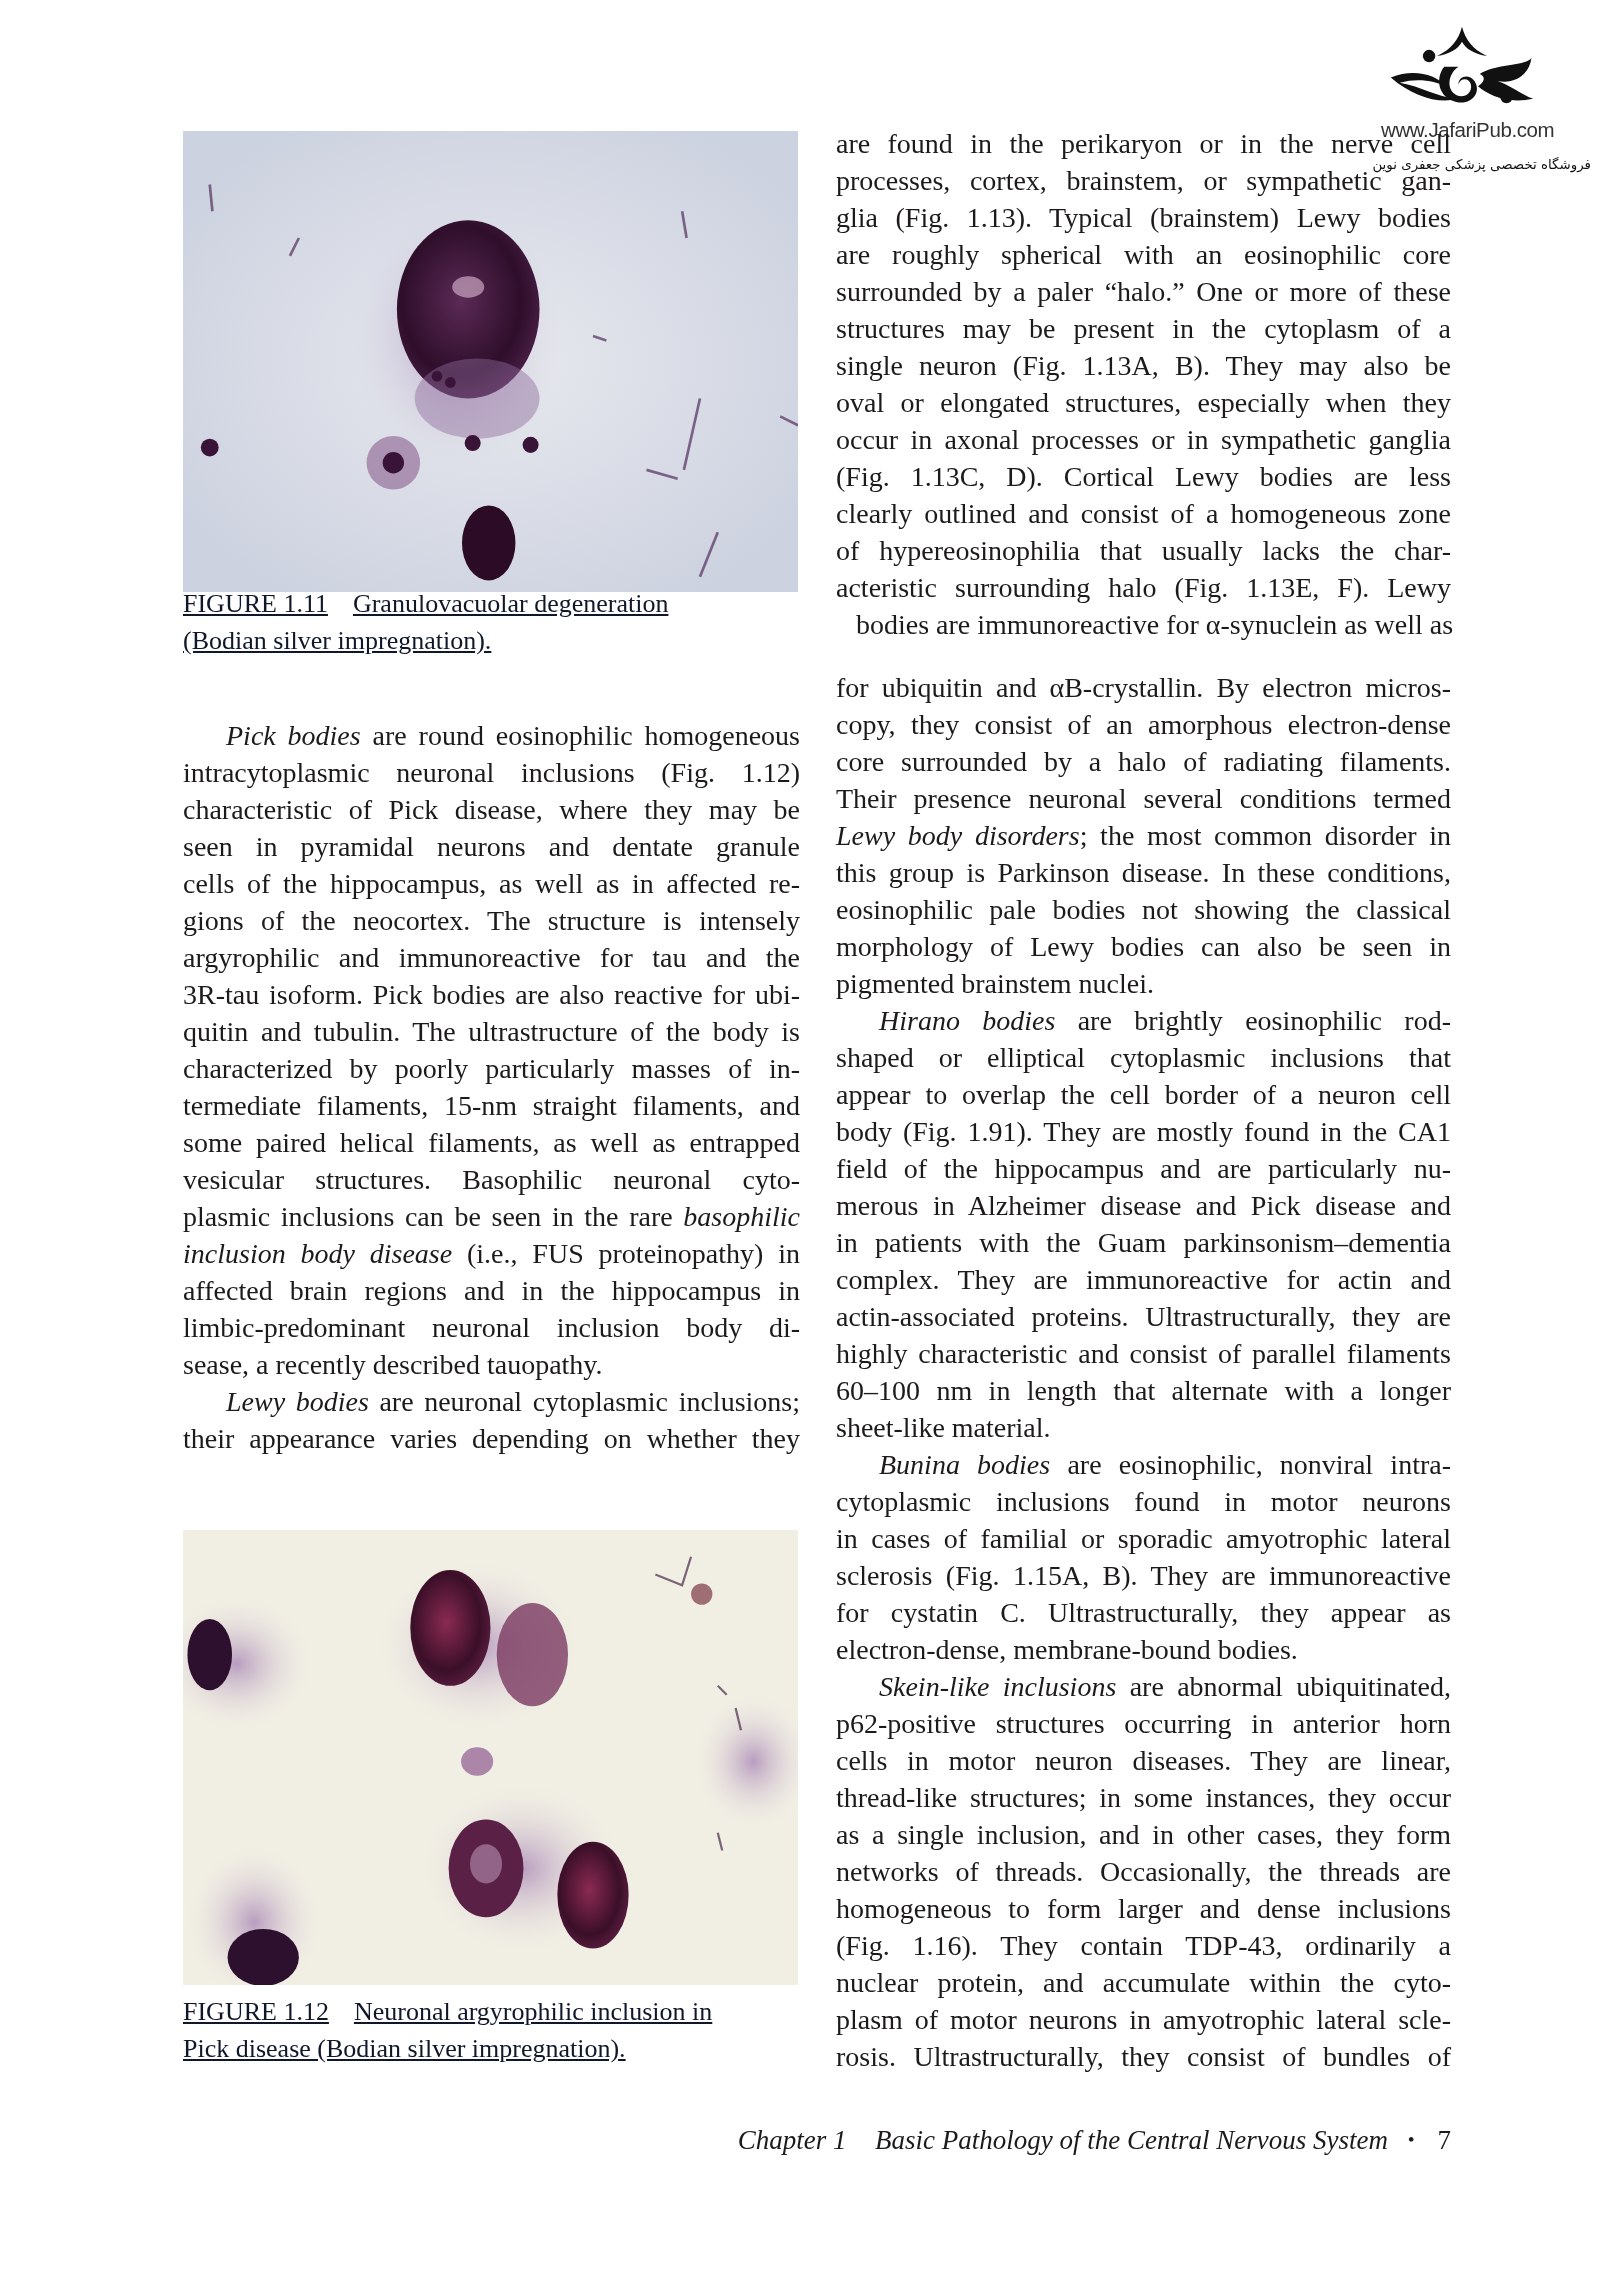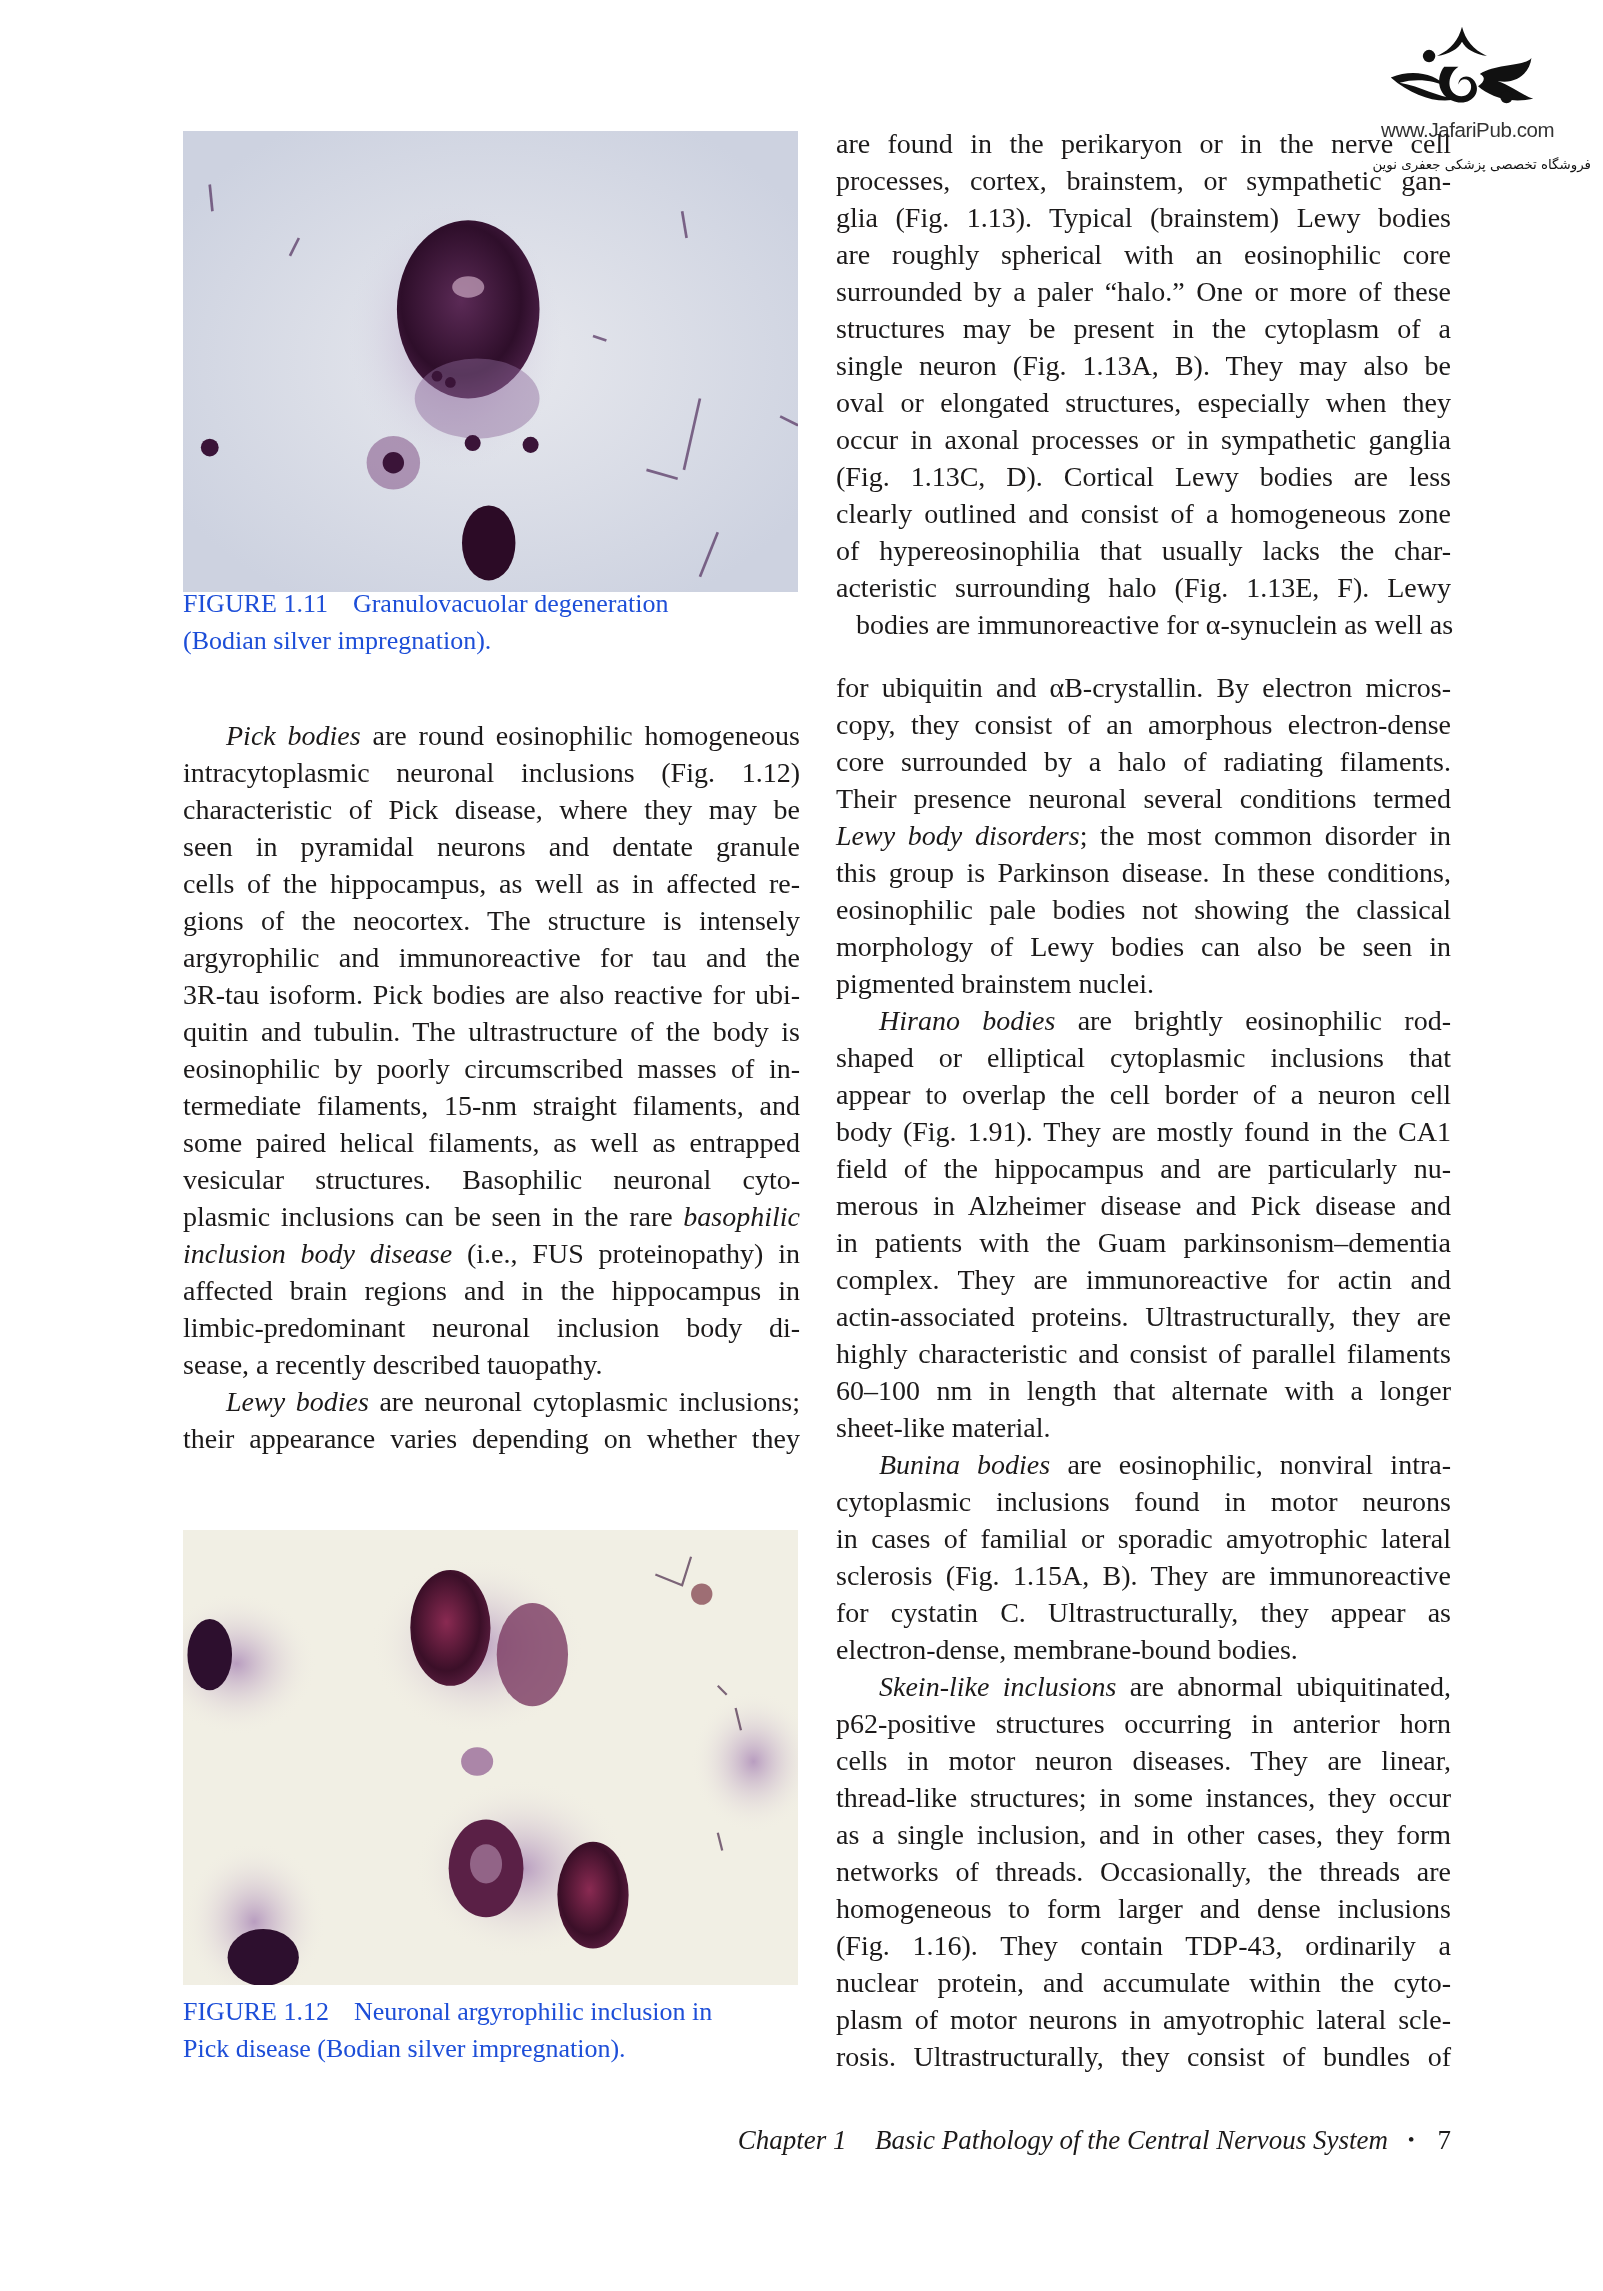--- a/index.html
+++ b/index.html
@@ -27,21 +27,21 @@
     }
 
     
     .figure-img { position: absolute; left: 183px; width: 615px; overflow: hidden; }
     #fig1 { top: 131px; height: 461px; background: #d7dbe6; }
     #fig2 { top: 1530px; height: 455px; background: #f1efe4; }
     .figure-img svg { width: 100%; height: 100%; display: block; }
 
     .caption {
       position: absolute; left: 183px; width: 624px;
-      font-size: 26px; line-height: 37px; color: #1d4ed8;
+      font-size: 26px; line-height: 37px; color: #0f172a; text-decoration: underline;
     }
     .caption .fig-label { margin-right: 25px; }
 
     
     .col { position: absolute; font-size: 28px; line-height: 37px; }
     .col-left { left: 183px; width: 617px; }
     .col-right { left: 836px; width: 615px; }
     .line {
       display: block; height: 37px; white-space: nowrap;
       text-align: justify; text-align-last: justify;
@@ -127,21 +127,21 @@
   <div class="col col-left" id="col-left" style="top: 717px;">
       <div class="line indent" style="display: block;"><span style="white-space: nowrap;"><i>Pick bodies</i><span> are round eosinophilic homogeneous</span></span></div>
       <div class="line" style="display: block;"><span style="white-space: nowrap;"><span>intracytoplasmic neuronal inclusions (Fig. 1.12)</span></span></div>
       <div class="line" style="display: block;"><span style="white-space: nowrap;"><span>characteristic of Pick disease, where they may be</span></span></div>
       <div class="line" style="display: block;"><span style="white-space: nowrap;"><span>seen in pyramidal neurons and dentate granule</span></span></div>
       <div class="line" style="display: block;"><span style="white-space: nowrap;"><span>cells of the hippocampus, as well as in affected re-</span></span></div>
       <div class="line" style="display: block;"><span style="white-space: nowrap;"><span>gions of the neocortex. The structure is intensely</span></span></div>
       <div class="line" style="display: block;"><span style="white-space: nowrap;"><span>argyrophilic and immunoreactive for tau and the</span></span></div>
       <div class="line" style="display: block;"><span style="white-space: nowrap;"><span>3R-tau isoform. Pick bodies are also reactive for ubi-</span></span></div>
       <div class="line" style="display: block;"><span style="white-space: nowrap;"><span>quitin and tubulin. The ultrastructure of the body is</span></span></div>
-      <div class="line" style="display: block;"><span style="white-space: nowrap;"><span>eosinophilic by poorly circumscribed masses of in-</span></span></div>
+      <div class="line" style="display: block;"><span style="white-space: nowrap;"><span>characterized by poorly particularly masses of in-</span></span></div>
       <div class="line" style="display: block;"><span style="white-space: nowrap;"><span>termediate filaments, 15-nm straight filaments, and</span></span></div>
       <div class="line" style="display: block;"><span style="white-space: nowrap;"><span>some paired helical filaments, as well as entrapped</span></span></div>
       <div class="line" style="display: block;"><span style="white-space: nowrap;"><span>vesicular structures. Basophilic neuronal cyto-</span></span></div>
       <div class="line" style="display: block;"><span style="white-space: nowrap;"><span>plasmic inclusions can be seen in the rare </span><i>basophilic</i></span></div>
       <div class="line" style="display: block;"><span style="white-space: nowrap; word-spacing: 0px;"><i>inclusion body disease</i><span> (i.e., FUS proteinopathy) in</span></span></div>
       <div class="line" style="display: block;"><span style="white-space: nowrap;"><span>affected brain regions and in the hippocampus in</span></span></div>
       <div class="line" style="display: block;"><span style="white-space: nowrap;"><span>limbic-predominant neuronal inclusion body di-</span></span></div>
       <div class="line last"><span>sease, a recently described tauopathy.</span></div>
       <div class="line indent" style="display: block;"><span style="white-space: nowrap;"><i>Lewy bodies</i><span> are neuronal cytoplasmic inclusions;</span></span></div>
       <div class="line" style="display: block;"><span style="white-space: nowrap;"><span>their appearance varies depending on whether they</span></span></div>

